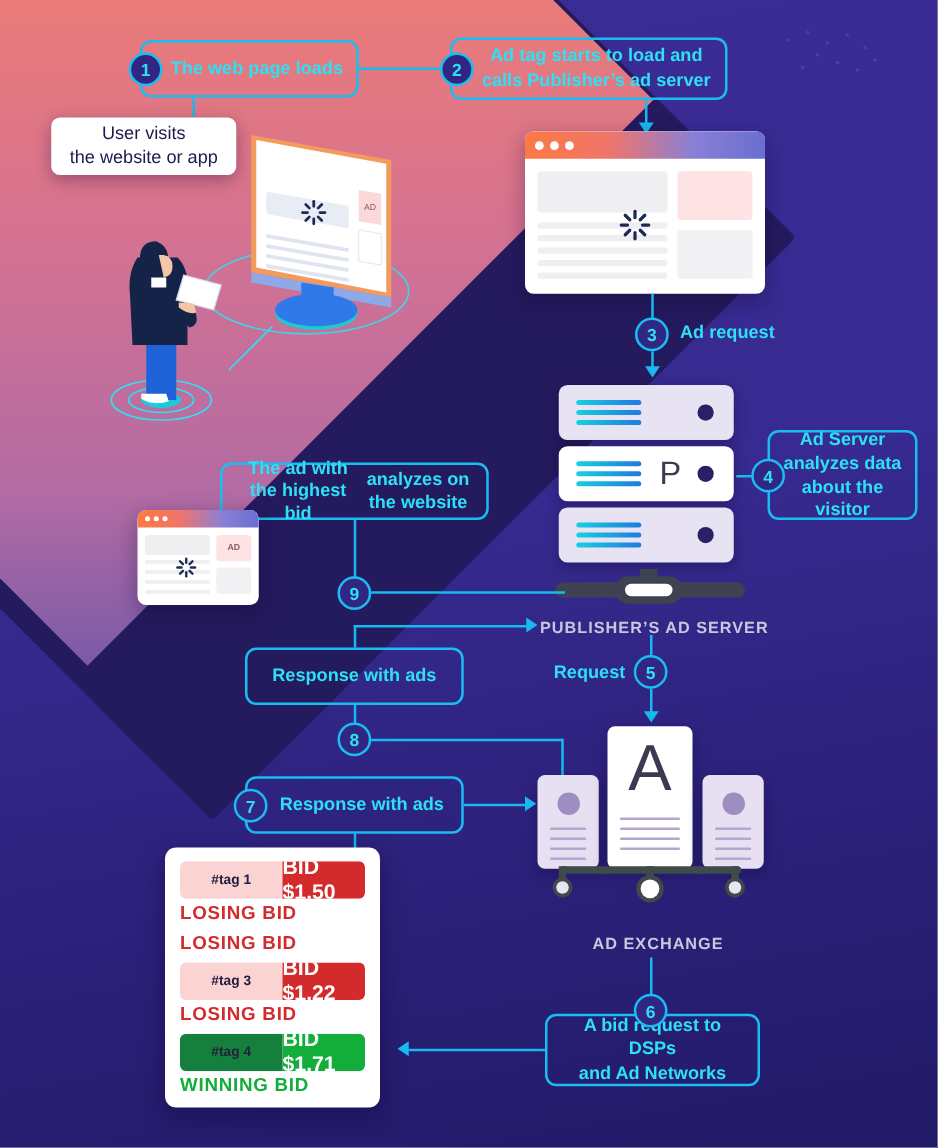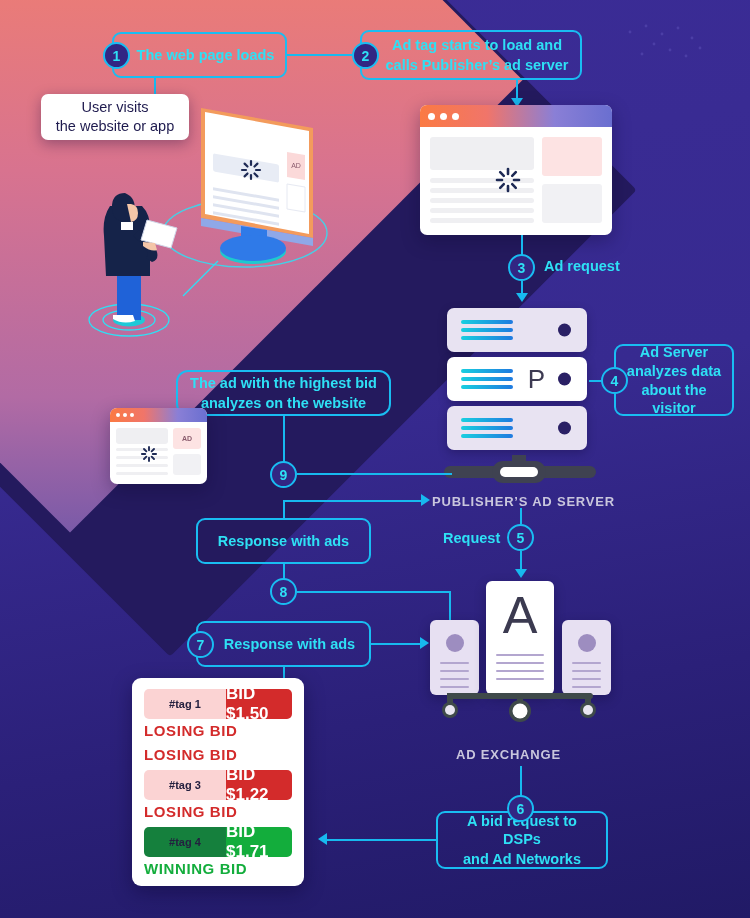--- a/index.html
+++ b/index.html
@@ -376,21 +376,21 @@
   <div class="callout" style="left:614px; top:344px; width:120px; height:72px; flex-direction:column; gap:1px;">
     <span>Ad Server</span>
     <span>analyzes data</span>
     <span>about the visitor</span>
   </div>
   <div class="badge" style="left:601px; top:367px;">
     <span>4</span>
   </div>
   <div class="ln ln-h" style="left:589px; top:380px; width:13px;"></div>
 
-  <div class="callout" style="left:176px; top:370px; width:215px; height:46px; flex-direction:column; gap:1px;border-radius:12px;">
+  <div class="callout" style="left:176px; top:370px; width:215px; height:46px; flex-direction:row; gap:1px;">
     <span>The ad with the highest bid</span>
     <span>analyzes on the website</span>
   </div>
   <div class="ln ln-v" style="left:283px; top:416px; height:47px;"></div>
   <div class="badge" style="left:270px; top:461px;">
     <span>9</span>
   </div>
   <div class="ln ln-h" style="left:297px; top:473px; width:155px;"></div>
 
   <div class="browser" style="left:110px; top:408px; width:97px; height:76px;">
@@ -476,21 +476,21 @@
     <rect x="22" y="3" width="6" height="12" fill="#3f4a4a"></rect>
     <rect x="92" y="3" width="6" height="12" fill="#3f4a4a"></rect>
     <rect x="160" y="3" width="6" height="12" fill="#3f4a4a"></rect>
     <circle cx="25" cy="20" r="8" fill="#3f4a4a"></circle>
       <circle cx="25" cy="20" r="5" fill="#e9e6f2"></circle>
     <circle cx="95" cy="21" r="11" fill="#3f4a4a"></circle>
       <circle cx="95" cy="21" r="7.5" fill="#ffffff"></circle>
     <circle cx="163" cy="20" r="8" fill="#3f4a4a"></circle>
       <circle cx="163" cy="20" r="5" fill="#e9e6f2"></circle>
   </svg>
-  <div class="grey-cap" style="left:456px; top:747px;">AD EXCHANGE</div>
+  <div class="grey-cap" style="left:474px; top:747px;">AD EXCHANGE</div>
 
   <div class="callout pad-left" style="left:196px; top:621px; width:175px; height:46px;">
     <span>Response with ads</span>
   </div>
   <div class="badge" style="left:187px; top:631px;">
     <span>7</span>
   </div>
   <div class="ln ln-h" style="left:371px; top:643px; width:50px;"></div>
   <div class="arrow-right" style="left:420px; top:637px;"></div>
   <div class="ln ln-v" style="left:283px; top:667px; height:21px;"></div>

